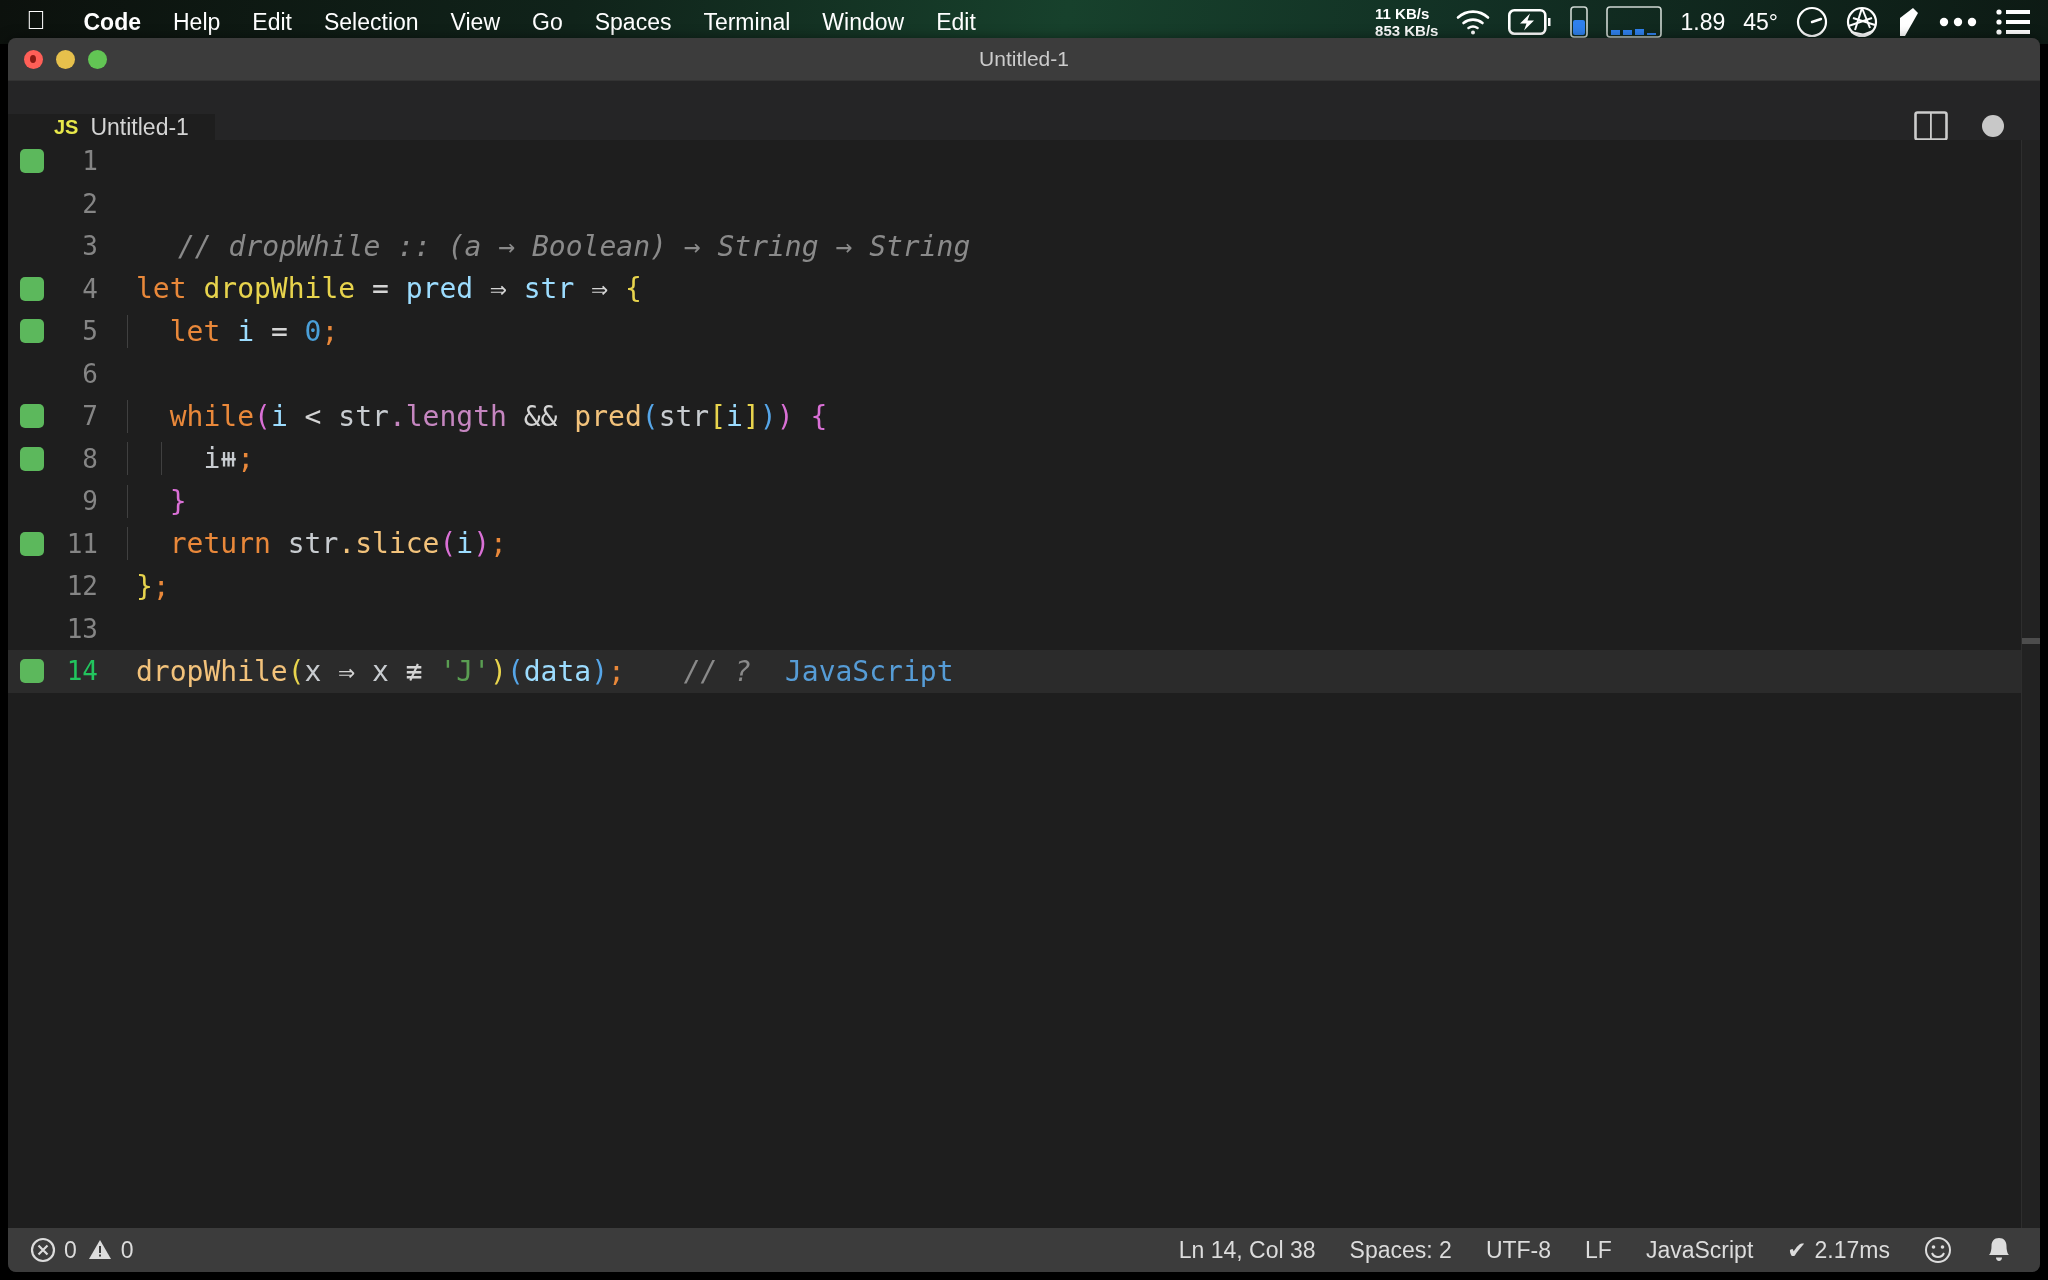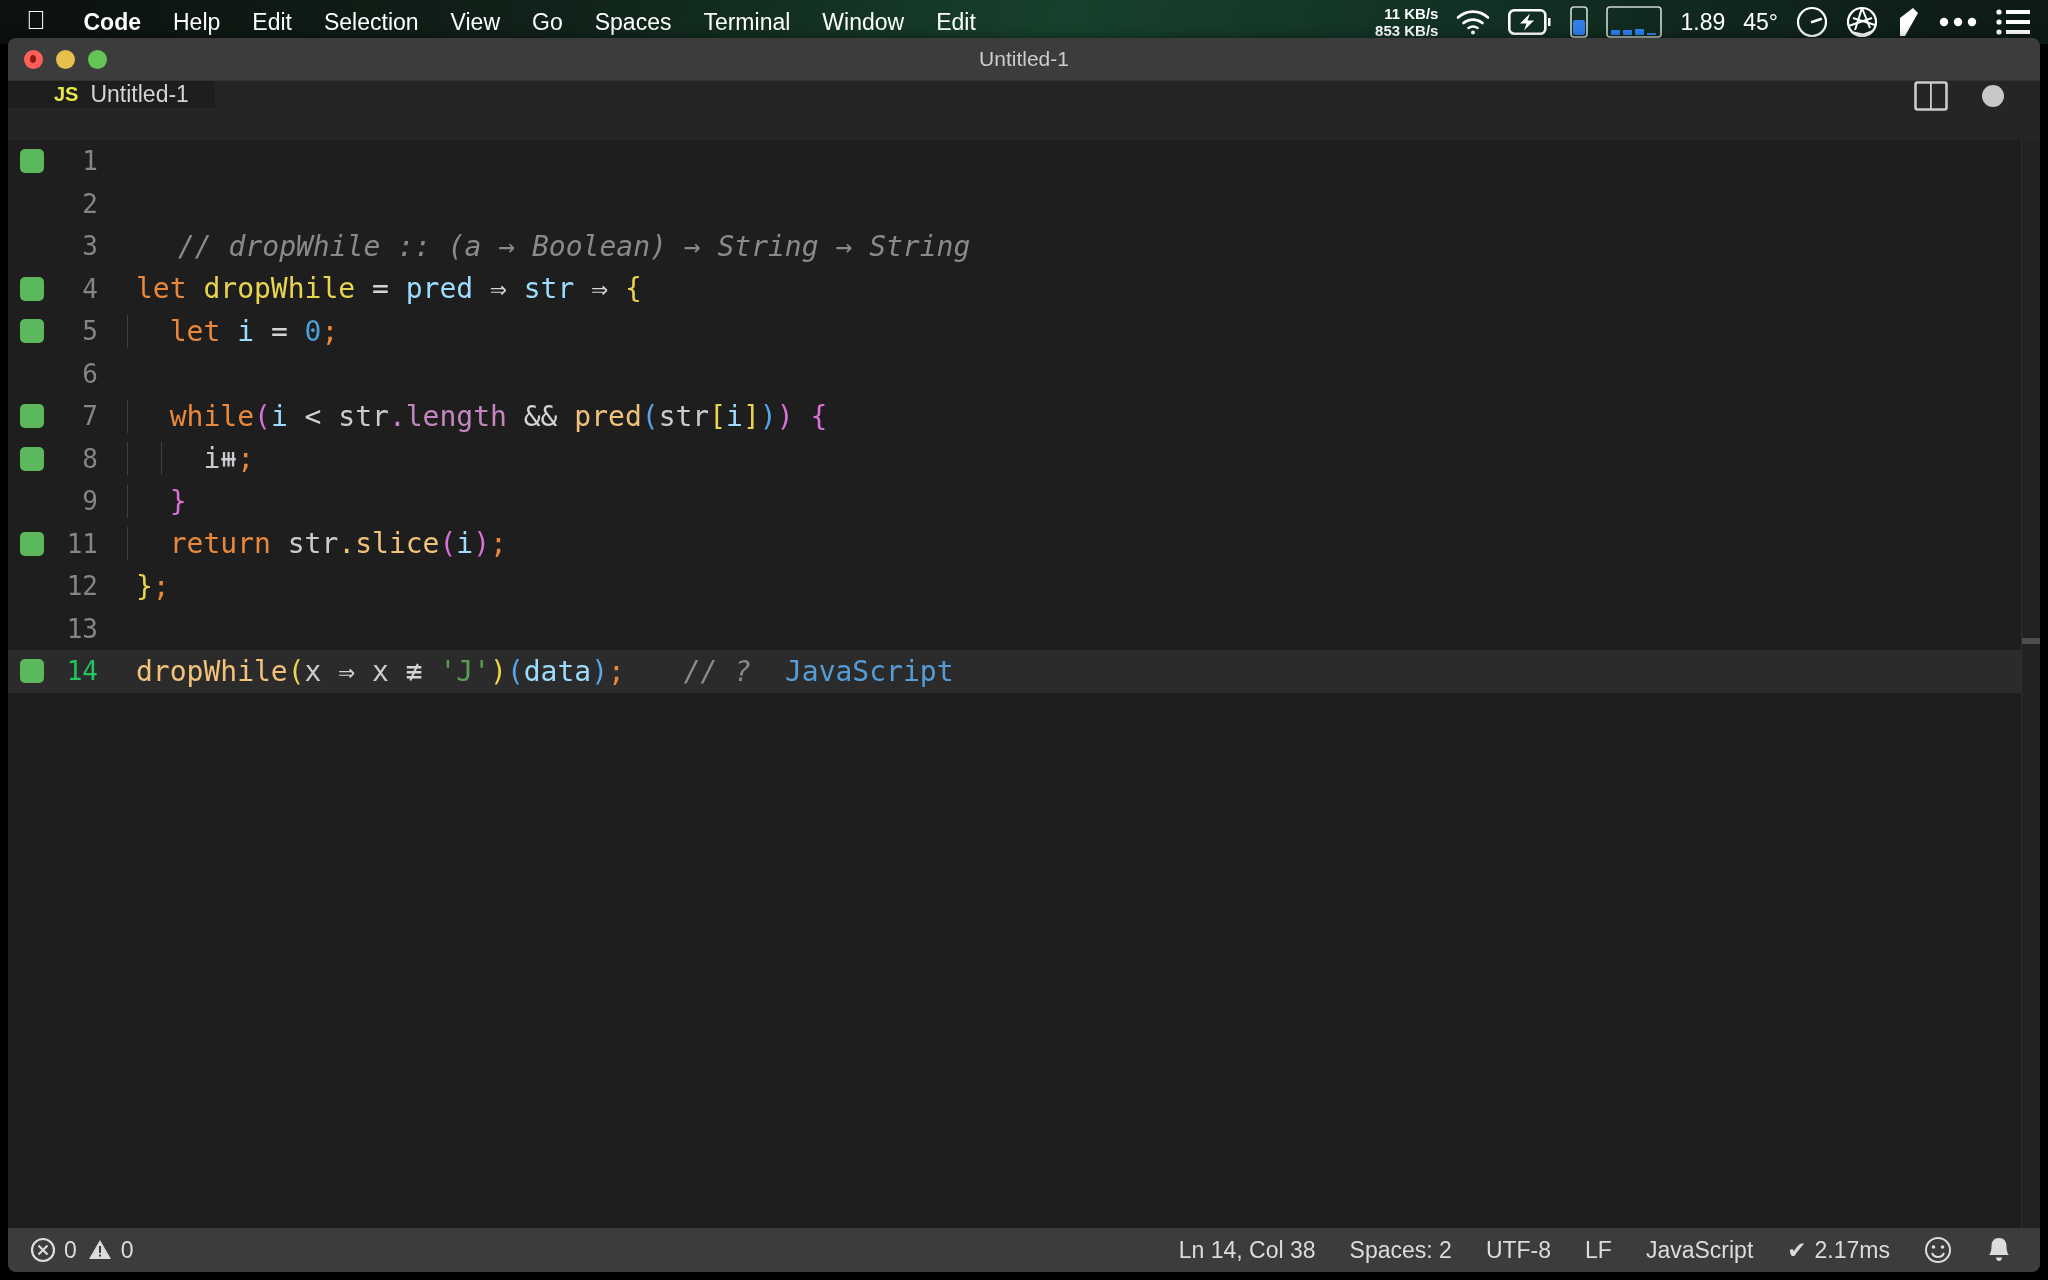--- a/index.html
+++ b/index.html
@@ -16,21 +16,21 @@
     position: absolute; left: 0; top: 0; width: 2048px; height: 44px;
     background: linear-gradient(100deg,#0c110d 0%, #10231a 28%, #17412c 52%, #123024 72%, #0d1a14 100%);
     display: flex; align-items: center;
     color: #fff;
   }
   .mb-left { display: flex; align-items: center; gap: 0; padding-left: 26px; }
   .mb-apple { font-size: 26px; line-height: 1; margin-right: 22px; margin-top: -4px; }
   .mb-item { font-size: 23px; padding: 0 16px; color: #ffffff; white-space: nowrap; }
   .mb-item.bold { font-weight: bold; }
   .mb-right { margin-left: auto; display: flex; align-items: center; padding-right: 18px; gap: 18px; }
-  .net-speed { font-size: 15px; line-height: 17px; text-align: right; font-weight: 600; }
+  .net-speed { font-size: 15px; line-height: 17px; font-weight: 600; }
   .mb-text { font-size: 23px; font-weight: 400; }
   .icon-svg { display: block; }
 
   
   .window {
     position: absolute; left: 8px; top: 38px; width: 2032px; height: 1234px;
     background: #1e1e1e; border-radius: 8px; overflow: hidden;
     box-shadow: 0 2px 14px rgba(0,0,0,.6);
   }
   .titlebar {
@@ -48,21 +48,21 @@
     content:""; position:absolute; left:6px; top:5px; width:6px; height:8px;
     border-radius:50%; background:#8b1a13;
   }
   .win-title {
     position: absolute; left: 0; right: 0; text-align: center;
     font-size: 21px; color: #cccccc;
   }
 
   
   .tabbar {
-    height: 60px; background: #252526; display: flex; align-items: flex-start;
+    height: 60px; background: #252526; display: flex; align-items: flex-end;
     position: relative;
   }
   .tab {
     display: flex; align-items: center; gap: 12px;
     padding: 0 26px 0 46px; background: #1e1e1e;
     font-size: 23px; color: #d4d4d4;
   }
   .js-badge { color: #e8e84a; font-weight: bold; font-size: 20px; }
   .tab-actions {
     margin-left: auto; display: flex; align-items: center; gap: 34px;

